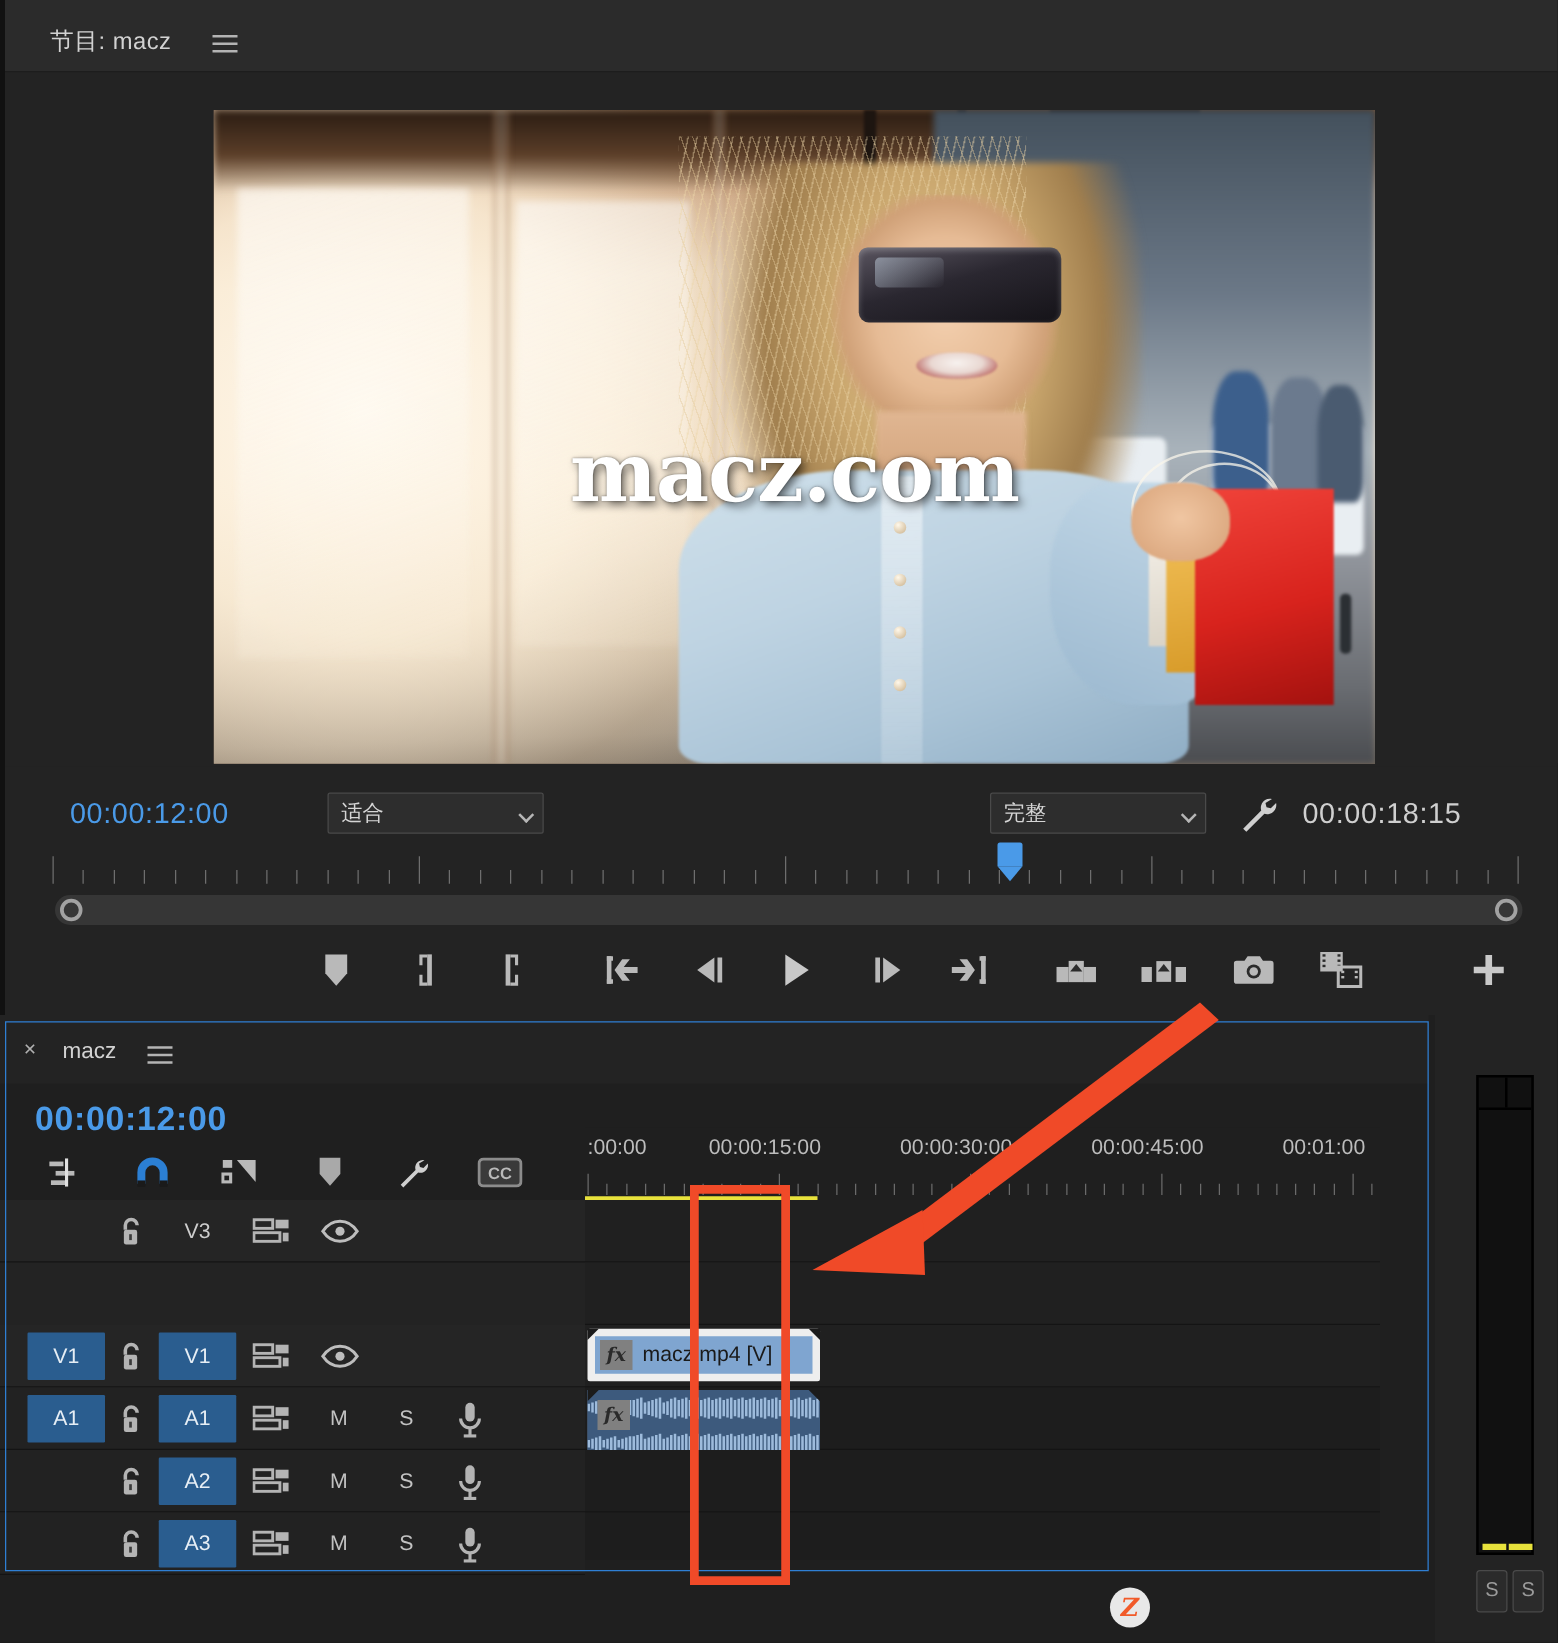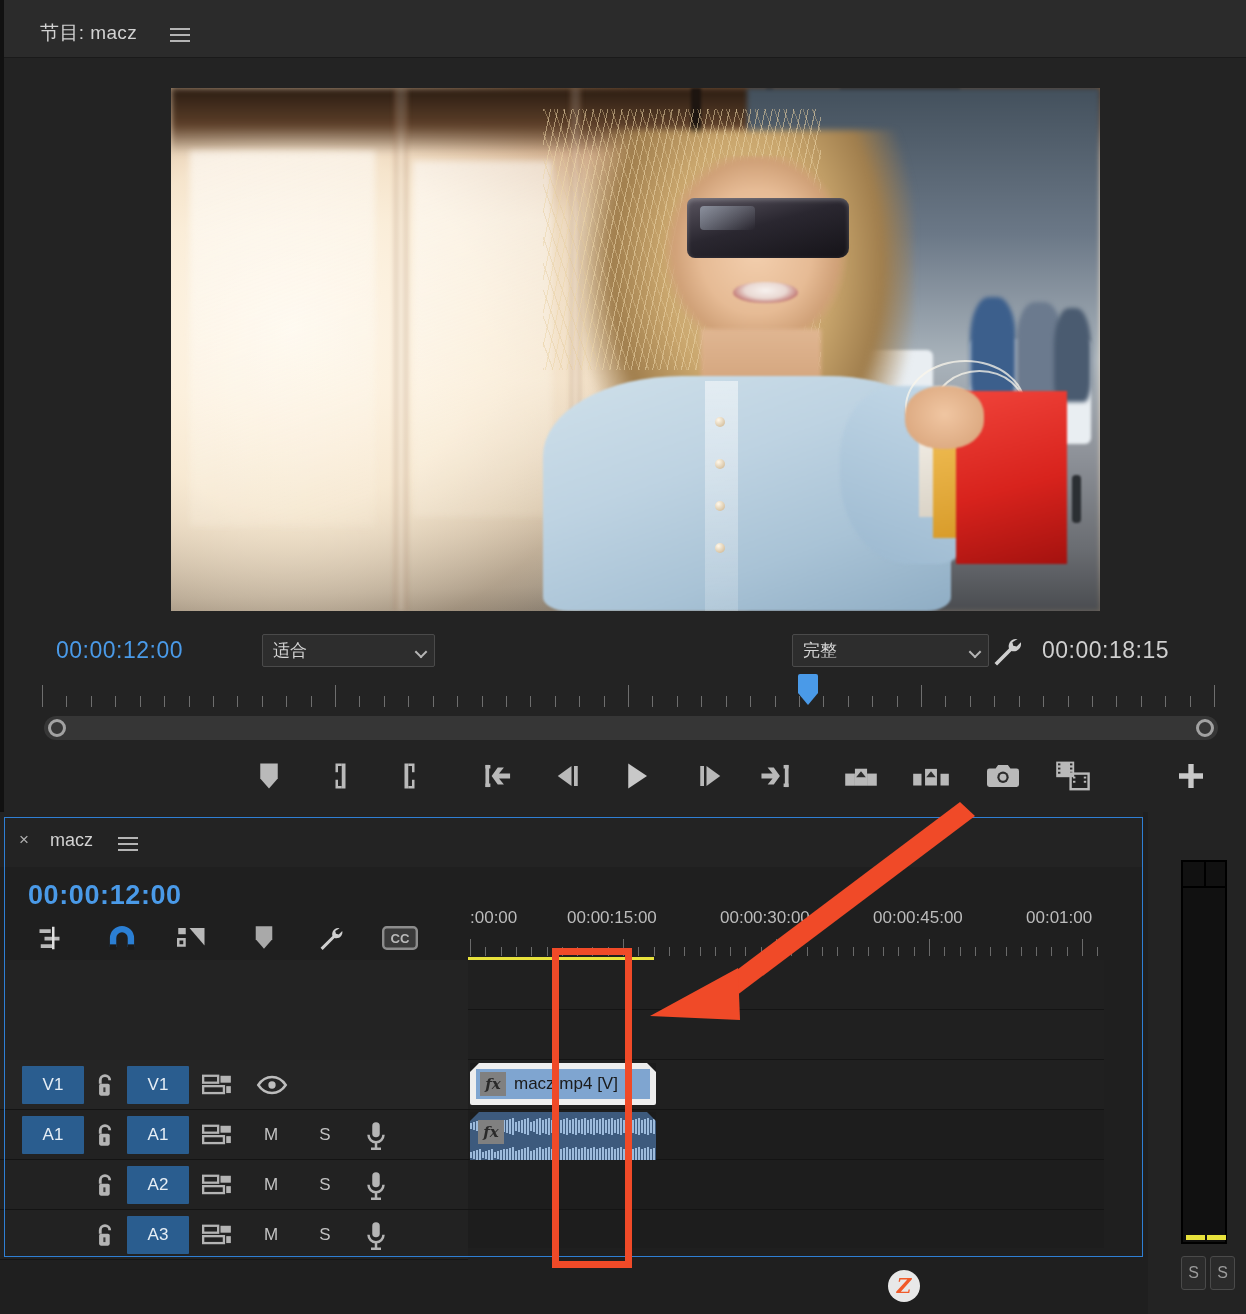--- a/index.html
+++ b/index.html
@@ -200,21 +200,21 @@
     border: 1px solid #4a4a4a; border-radius: 2px;
     display: flex; align-items: center; padding: 0 10px;
     font-size: 17px; color: #d5d5d5;
   }
   .select-box .chev {
     position: absolute; right: 12px; top: 50%; transform: translateY(-55%);
     width: 9px; height: 9px; border-right: 2px solid #b6b6b6; border-bottom: 2px solid #b6b6b6;
     transform-origin: center; rotate: 45deg;
   }
   #fit-select { left: 258px; top: 21px; width: 173px; }
-  #quality-select { left: 788px; top: 21px; width: 197px; }
+  #quality-select { left: 788px; top: 21px; width: 173px; }
   #wrench-program { position: absolute; left: 985px; top: 21px; width: 34px; height: 34px; }
 
   
   #program-scrub {
     position: absolute; left: 38px; top: 68px; width: 1172px; height: 26px;
   }
   .tick { position: absolute; bottom: 0; width: 1px; background: #6e6e6e; }
   .tick.major { height: 22px; }
   .tick.minor { height: 11px; }
   #program-playhead {
@@ -482,20 +482,21 @@
         <div class="btn-dot" style="left:58.6%;top:71%;"></div>
         <div class="btn-dot" style="left:58.6%;top:79%;"></div>
         <div class="btn-dot" style="left:58.6%;top:87%;"></div>
         <div class="arm"></div>
         <div class="bag-strap" style="left:79%;top:52%;width:13%;height:18%;"></div>
         <div class="bag-strap" style="left:82%;top:54%;width:10%;height:15%;"></div>
         <div class="bag-white"></div>
         <div class="bag-gold"></div>
         <div class="bag-red"></div>
         <div class="hand"></div>
+        <div id="video-overlay-text">macz.com</div>
       </div>
     </div>
 
     <div id="program-controls">
       <div class="tc-blue" id="program-tc-left">00:00:12:00</div>
 
       <div class="select-box" id="fit-select">
         <span>适合</span>
         <span class="chev"></span>
       </div>
@@ -771,20 +772,38 @@
         <div class="rtick minor" style="left: 553px;"></div>
         <div class="rtick minor" style="left: 568px;"></div>
         <div class="rtick minor" style="left: 583px;"></div>
         <div class="rtick minor" style="left: 599px;"></div>
         <div class="rtick major" style="left: 614px;"></div>
         <div class="rtick minor" style="left: 629px;"></div>
       </div>
     <div id="workarea-bar"></div>
 
     <div id="track-heads">
+        <div class="track-head" style="top: 0px; height: 50px;">
+          <div class="th-lock"><svg width="22" height="26" viewBox="0 0 18 22">
+              <path d="M5 10V7a4 4 0 0 1 8 0" fill="none" stroke="#b4b4b4" stroke-width="2.4"></path>
+              <rect x="4" y="10" width="9" height="10" rx="1.5" fill="#b4b4b4"></rect>
+              <rect x="7.6" y="13" width="1.8" height="4" fill="#3a3a3a"></rect>
+            </svg></div>
+          <div class="th-name">V3</div>
+          <div class="th-sync"><svg width="30" height="24" viewBox="0 0 26 20">
+              <rect x="1" y="2" width="13" height="6" fill="none" stroke="#b4b4b4" stroke-width="2"></rect>
+              <rect x="1" y="11" width="18" height="6" fill="none" stroke="#b4b4b4" stroke-width="2"></rect>
+              <rect x="16" y="2" width="9" height="6" fill="#b4b4b4"></rect>
+              <rect x="21" y="11" width="4" height="6" fill="#b4b4b4"></rect>
+            </svg></div>
+          <div class="th-eye"><svg width="32" height="22" viewBox="0 0 28 18">
+              <path d="M2 9c4-6 8-7 12-7s8 1 12 7c-4 6-8 7-12 7S6 15 2 9z" fill="none" stroke="#bdbdbd" stroke-width="2.2"></path>
+              <circle cx="14" cy="9" r="3.2" fill="#bdbdbd"></circle>
+            </svg></div>
+        </div>
         <div class="track-head" style="top: 100px; height: 50px;">
           <div class="th-src">V1</div>
           <div class="th-lock"><svg width="22" height="26" viewBox="0 0 18 22">
               <path d="M5 10V7a4 4 0 0 1 8 0" fill="none" stroke="#b4b4b4" stroke-width="2.4"></path>
               <rect x="4" y="10" width="9" height="10" rx="1.5" fill="#b4b4b4"></rect>
               <rect x="7.6" y="13" width="1.8" height="4" fill="#3a3a3a"></rect>
             </svg></div>
           <div class="th-name sel">V1</div>
           <div class="th-sync"><svg width="30" height="24" viewBox="0 0 26 20">
               <rect x="1" y="2" width="13" height="6" fill="none" stroke="#b4b4b4" stroke-width="2"></rect>

